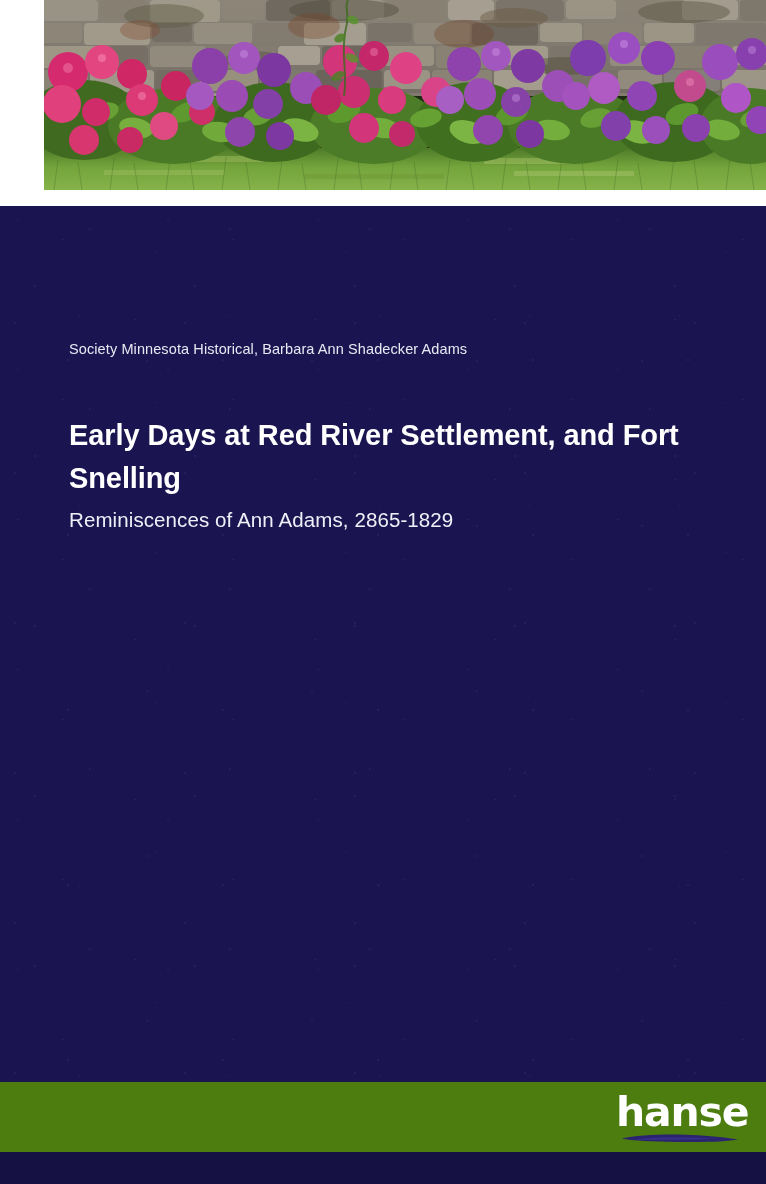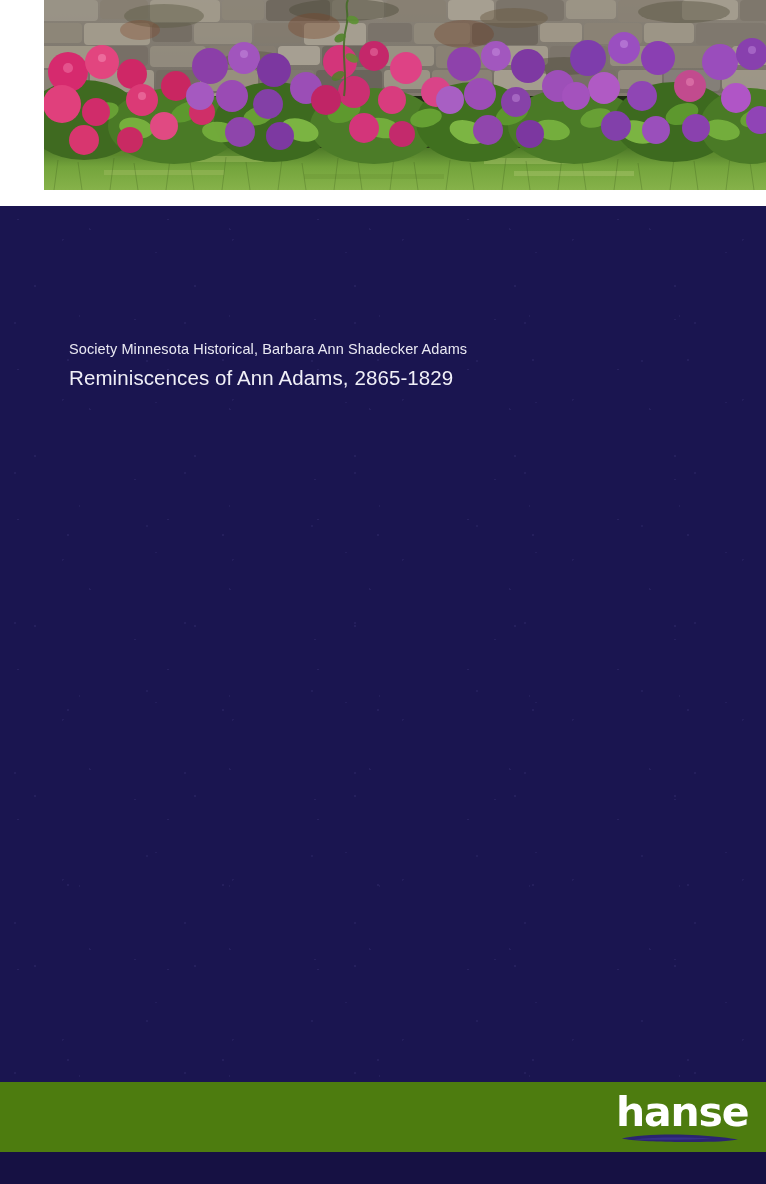--- a/index.html
+++ b/index.html
@@ -424,20 +424,21 @@
       </g>
     </svg>
   </div>
 
   <div class="navy-field">
     <div class="navy-noise"></div>
   </div>
 
   <div class="text-block">
     <div class="authors">Society Minnesota Historical, Barbara Ann Shadecker Adams</div>
+    <div class="title">Early Days at Red River Settlement, and Fort Snelling</div>
     <div class="subtitle">Reminiscences of Ann Adams, 2865-1829</div>
   </div>
 
   <div class="red-band">
     <div class="brand">
       <div class="brand-word">hanse</div>
       <div class="brand-swoosh">
         <svg viewBox="0 0 120 10" preserveAspectRatio="none" aria-hidden="true">
           <path d="M2 5.5 C18 1.5, 52 0.5, 78 2.2 C96 3.4, 110 5.0, 118 6.6 C108 8.6, 86 9.4, 60 9.0 C34 8.6, 12 7.8, 2 5.5 Z" fill="#2a2470"></path>
           <path d="M14 6.4 C34 4.2, 64 4.0, 92 5.6 C76 6.8, 40 7.2, 14 6.4 Z" fill="#3b3490" opacity="0.75"></path>

